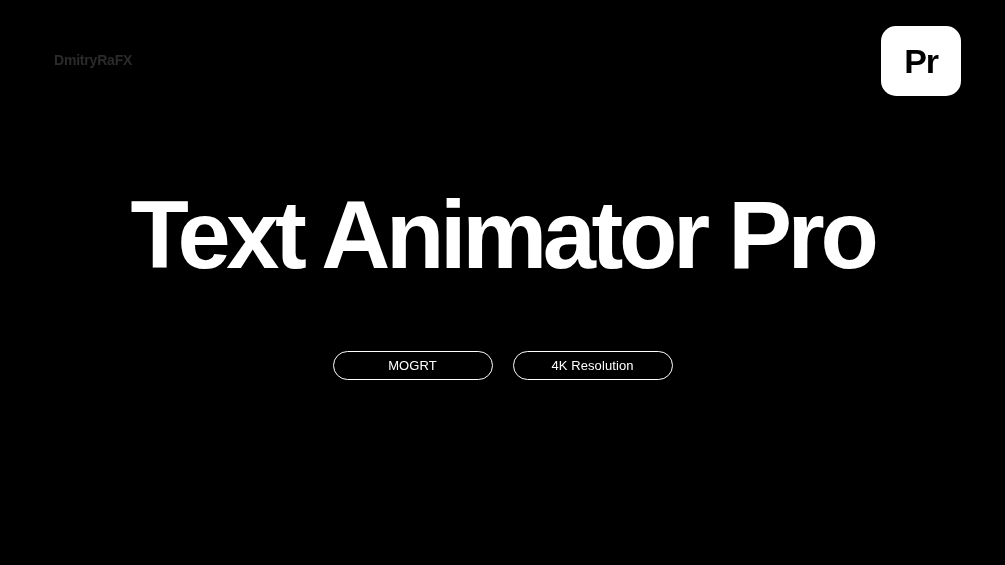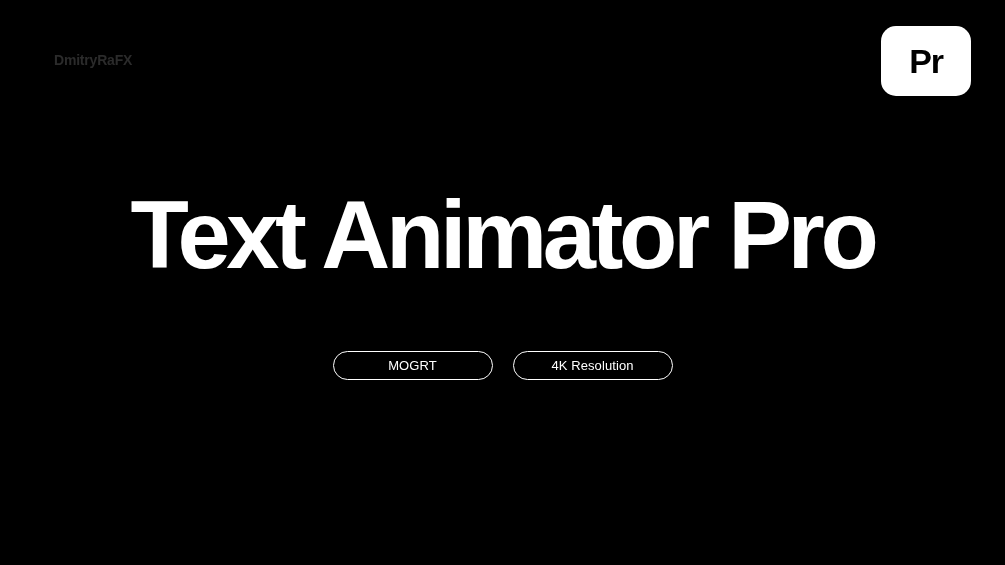--- a/index.html
+++ b/index.html
@@ -31,21 +31,21 @@
     color: #2b2b2b;
     white-space: nowrap;
     user-select: none;
   }
 
   
   .pr-logo {
     position: absolute;
     left: 881px;
     top: 26px;
-    width: 90px;
+    width: 80px;
     height: 70px;
     background: #ffffff;
     border-radius: 15px;
     display: flex;
     align-items: center;
     justify-content: center;
   }
   .pr-logo-text {
     font-family: "Liberation Sans", sans-serif;
     font-size: 34px;

